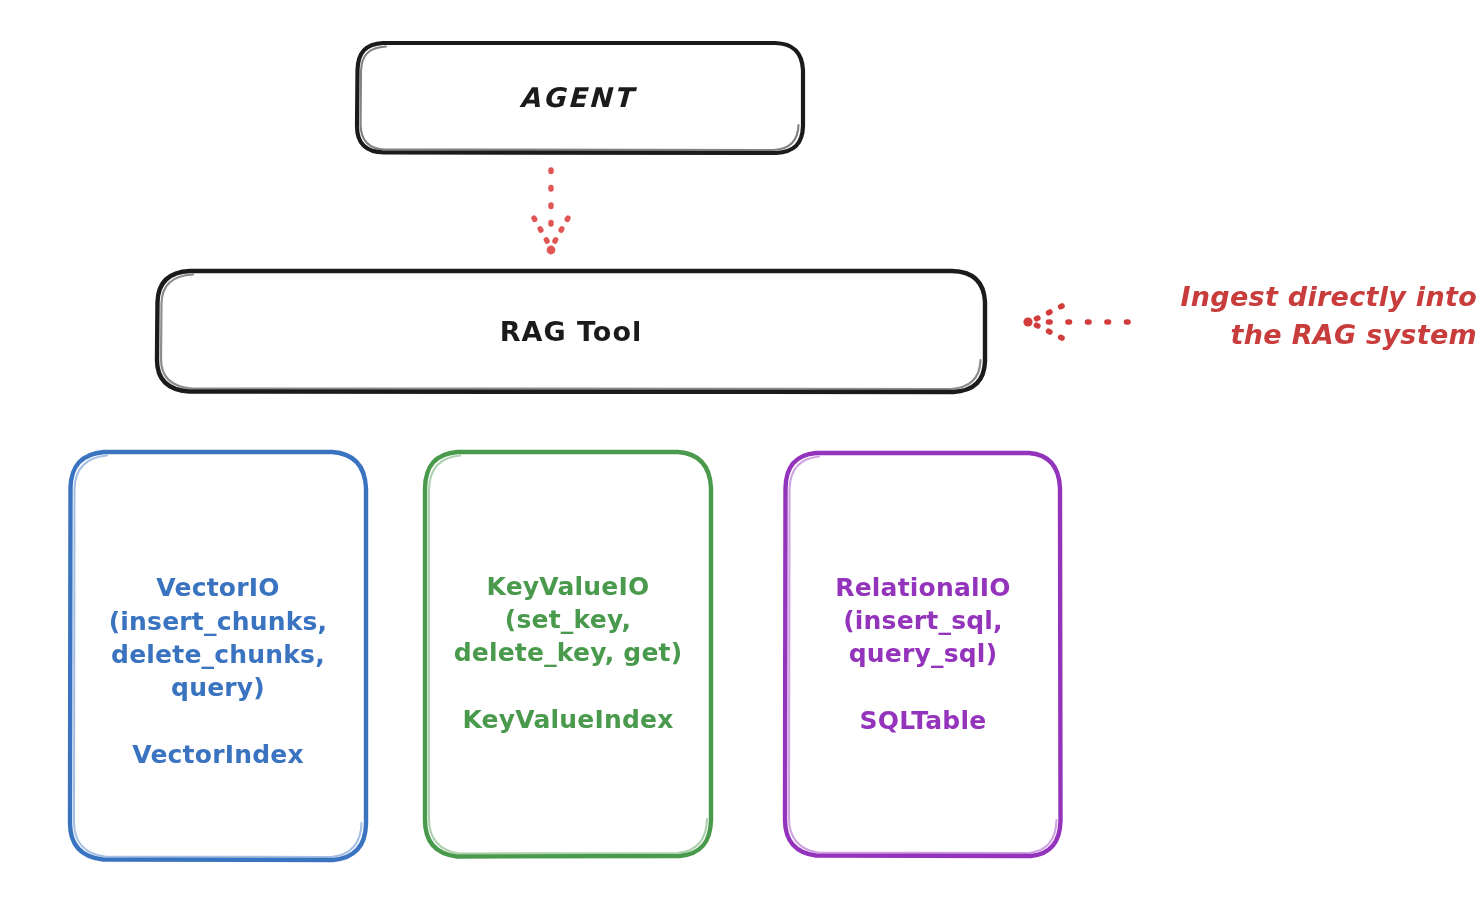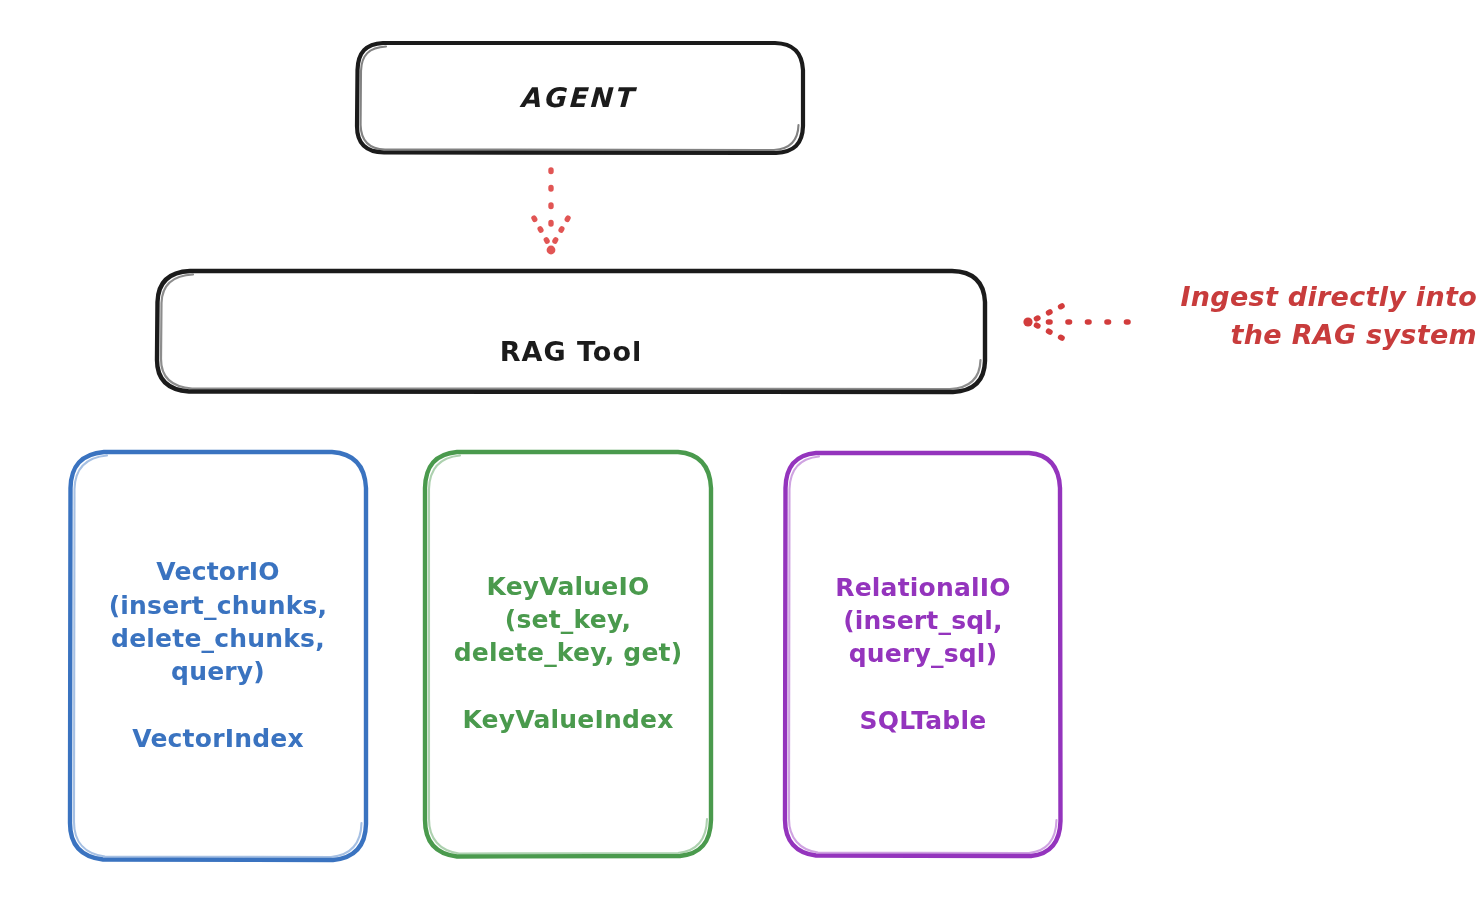--- a/index.html
+++ b/index.html
@@ -64,21 +64,20 @@
     letter-spacing: 2.5px;
     transform: skewX(-4deg);
   }
 
   
   #rag-tool-box {
     left: 157px;
     top: 270px;
     width: 828px;
     height: 122px;
-    margin-top: 20px;
   }
   #rag-tool-box .node-label {
     font-family: "DejaVu Sans", sans-serif;
     font-weight: 600;
     font-size: 27px;
     color: #1b1b1b;
     letter-spacing: 1px;
   }
 
   
@@ -89,21 +88,21 @@
     align-items: center;
   }
   .store-box .node-label {
     font-family: "DejaVu Sans", sans-serif;
     font-weight: 600;
     font-size: 25px;
     line-height: 1.33;
     letter-spacing: 0.2px;
   }
 
-  #vector-box { left: 70px; width: 296px; top: 450px; height: 410px; }
+  #vector-box { left: 70px; width: 296px; top: 466px; height: 410px; }
   #vector-box .node-label { color: #3a73c0; }
 
   #keyvalue-box { left: 425px; width: 286px; top: 450px; height: 406px; }
   #keyvalue-box .node-label { color: #4a9a4d; }
 
   #relational-box { left: 785px; width: 276px; top: 452px; height: 404px; }
   #relational-box .node-label { color: #9434bd; }
 
   
   #ingest-annotation {

